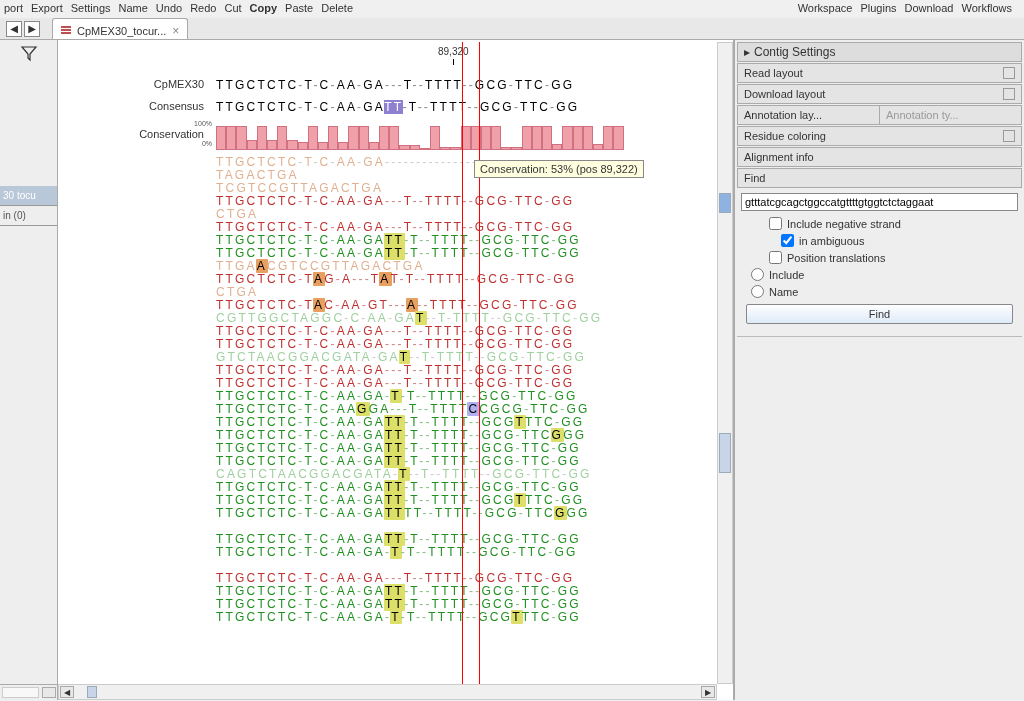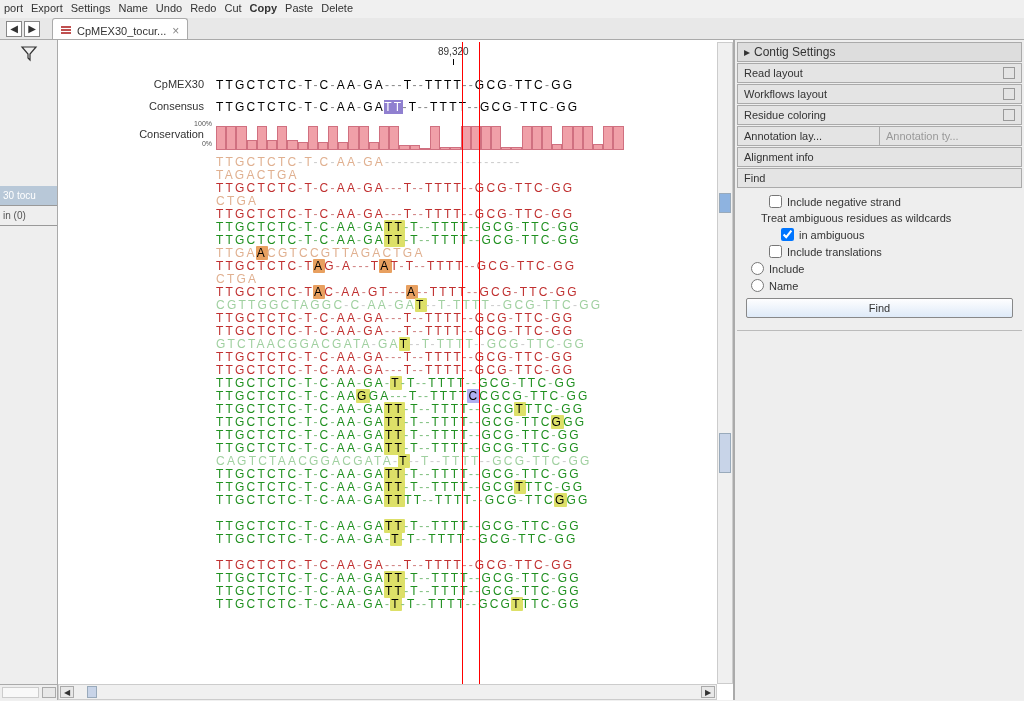--- a/index.html
+++ b/index.html
@@ -87,20 +87,21 @@
 
 input[type=radio], input[type=checkbox] { margin:0; }
 
 svg { display:block; }
 </style>
 </head>
 <body>
 
 <div class="topbar">
   <div class="menu-left"><span>port</span><span>Export</span><span>Settings</span><span>Name</span><span>Undo</span><span>Redo</span><span>Cut</span><span><b>Copy</b></span><span>Paste</span><span>Delete</span></div>
+  <div class="menu-right"><span>Workspace</span><span>Plugins</span><span>Download</span><span>Workflows</span></div>
 </div>
 
 <div class="tab-row">
   <div class="nav-arrows">
     <div class="nav-arrow">◀</div>
     <div class="nav-arrow">▶</div>
   </div>
   <div class="tab">
     <span class="tab-icon">
       <svg width="10" height="10">
@@ -186,20 +187,21 @@
             <div class="conserv-bar" style="height: 23.92px;"></div>
             <div class="conserv-bar" style="height: 23.92px;"></div>
             <div class="conserv-bar" style="height: 6.5px;"></div>
             <div class="conserv-bar" style="height: 23.92px;"></div>
             <div class="conserv-bar" style="height: 23.92px;"></div>
           </div>
       </div>
       <div class="reads-area" id="reads">
           <div class="read-row c-dim"><span>T</span><span>T</span><span>G</span><span>C</span><span>T</span><span>C</span><span>T</span><span>C</span><span style="color: rgb(204, 204, 204);">-</span><span>T</span><span style="color: rgb(204, 204, 204);">-</span><span>C</span><span style="color: rgb(204, 204, 204);">-</span><span>A</span><span>A</span><span style="color: rgb(204, 204, 204);">-</span><span>G</span><span>A</span><span style="color: rgb(204, 204, 204);">-</span><span style="color: rgb(204, 204, 204);">-</span><span style="color: rgb(204, 204, 204);">-</span><span style="color: rgb(204, 204, 204);">-</span><span style="color: rgb(204, 204, 204);">-</span><span style="color: rgb(204, 204, 204);">-</span><span style="color: rgb(204, 204, 204);">-</span><span style="color: rgb(204, 204, 204);">-</span><span style="color: rgb(204, 204, 204);">-</span><span style="color: rgb(204, 204, 204);">-</span><span style="color: rgb(204, 204, 204);">-</span><span style="color: rgb(204, 204, 204);">-</span><span style="color: rgb(204, 204, 204);">-</span><span style="color: rgb(204, 204, 204);">-</span><span style="color: rgb(204, 204, 204);">-</span><span style="color: rgb(204, 204, 204);">-</span><span style="color: rgb(204, 204, 204);">-</span><span style="color: rgb(204, 204, 204);">-</span><span style="color: rgb(204, 204, 204);">-</span><span style="color: rgb(204, 204, 204);">-</span><span style="color: rgb(204, 204, 204);">-</span><span style="color: rgb(204, 204, 204);">-</span></div>
           <div class="read-row c-dim"><span>T</span><span>A</span><span>G</span><span>A</span><span>C</span><span>T</span><span>G</span><span>A</span></div>
+          <div class="read-row c-dim"><span>T</span><span>C</span><span>G</span><span>T</span><span>C</span><span>C</span><span>G</span><span>T</span><span>T</span><span>A</span><span>G</span><span>A</span><span>C</span><span>T</span><span>G</span><span>A</span></div>
           <div class="read-row c-red"><span>T</span><span>T</span><span>G</span><span>C</span><span>T</span><span>C</span><span>T</span><span>C</span><span style="color: rgb(208, 128, 128);">-</span><span>T</span><span style="color: rgb(208, 128, 128);">-</span><span>C</span><span style="color: rgb(208, 128, 128);">-</span><span>A</span><span>A</span><span style="color: rgb(208, 128, 128);">-</span><span>G</span><span>A</span><span style="color: rgb(208, 128, 128);">-</span><span style="color: rgb(208, 128, 128);">-</span><span style="color: rgb(208, 128, 128);">-</span><span>T</span><span style="color: rgb(208, 128, 128);">-</span><span style="color: rgb(208, 128, 128);">-</span><span>T</span><span>T</span><span>T</span><span>T</span><span style="color: rgb(208, 128, 128);">-</span><span style="color: rgb(208, 128, 128);">-</span><span>G</span><span>C</span><span>G</span><span style="color: rgb(208, 128, 128);">-</span><span>T</span><span>T</span><span>C</span><span style="color: rgb(208, 128, 128);">-</span><span>G</span><span>G</span></div>
           <div class="read-row c-dim"><span>C</span><span>T</span><span>G</span><span>A</span></div>
           <div class="read-row c-red"><span>T</span><span>T</span><span>G</span><span>C</span><span>T</span><span>C</span><span>T</span><span>C</span><span style="color: rgb(208, 128, 128);">-</span><span>T</span><span style="color: rgb(208, 128, 128);">-</span><span>C</span><span style="color: rgb(208, 128, 128);">-</span><span>A</span><span>A</span><span style="color: rgb(208, 128, 128);">-</span><span>G</span><span>A</span><span style="color: rgb(208, 128, 128);">-</span><span style="color: rgb(208, 128, 128);">-</span><span style="color: rgb(208, 128, 128);">-</span><span>T</span><span style="color: rgb(208, 128, 128);">-</span><span style="color: rgb(208, 128, 128);">-</span><span>T</span><span>T</span><span>T</span><span>T</span><span style="color: rgb(208, 128, 128);">-</span><span style="color: rgb(208, 128, 128);">-</span><span>G</span><span>C</span><span>G</span><span style="color: rgb(208, 128, 128);">-</span><span>T</span><span>T</span><span>C</span><span style="color: rgb(208, 128, 128);">-</span><span>G</span><span>G</span></div>
           <div class="read-row c-grn"><span>T</span><span>T</span><span>G</span><span>C</span><span>T</span><span>C</span><span>T</span><span>C</span><span style="color: rgb(128, 192, 128);">-</span><span>T</span><span style="color: rgb(128, 192, 128);">-</span><span>C</span><span style="color: rgb(128, 192, 128);">-</span><span>A</span><span>A</span><span style="color: rgb(128, 192, 128);">-</span><span>G</span><span>A</span><span class="hl-y" style="color: rgb(0, 0, 0);">T</span><span class="hl-y" style="color: rgb(0, 0, 0);">T</span><span style="color: rgb(128, 192, 128);">-</span><span>T</span><span style="color: rgb(128, 192, 128);">-</span><span style="color: rgb(128, 192, 128);">-</span><span>T</span><span>T</span><span>T</span><span>T</span><span style="color: rgb(128, 192, 128);">-</span><span style="color: rgb(128, 192, 128);">-</span><span>G</span><span>C</span><span>G</span><span style="color: rgb(128, 192, 128);">-</span><span>T</span><span>T</span><span>C</span><span style="color: rgb(128, 192, 128);">-</span><span>G</span><span>G</span></div>
           <div class="read-row c-grn"><span>T</span><span>T</span><span>G</span><span>C</span><span>T</span><span>C</span><span>T</span><span>C</span><span style="color: rgb(128, 192, 128);">-</span><span>T</span><span style="color: rgb(128, 192, 128);">-</span><span>C</span><span style="color: rgb(128, 192, 128);">-</span><span>A</span><span>A</span><span style="color: rgb(128, 192, 128);">-</span><span>G</span><span>A</span><span class="hl-y" style="color: rgb(0, 0, 0);">T</span><span class="hl-y" style="color: rgb(0, 0, 0);">T</span><span style="color: rgb(128, 192, 128);">-</span><span>T</span><span style="color: rgb(128, 192, 128);">-</span><span style="color: rgb(128, 192, 128);">-</span><span>T</span><span>T</span><span>T</span><span>T</span><span style="color: rgb(128, 192, 128);">-</span><span style="color: rgb(128, 192, 128);">-</span><span>G</span><span>C</span><span>G</span><span style="color: rgb(128, 192, 128);">-</span><span>T</span><span>T</span><span>C</span><span style="color: rgb(128, 192, 128);">-</span><span>G</span><span>G</span></div>
           <div class="read-row c-dim"><span>T</span><span>T</span><span>G</span><span>A</span><span class="hl-o" style="color: rgb(0, 0, 0);">A</span><span>C</span><span>G</span><span>T</span><span>C</span><span>C</span><span>G</span><span>T</span><span>T</span><span>A</span><span>G</span><span>A</span><span>C</span><span>T</span><span>G</span><span>A</span></div>
           <div class="read-row c-red"><span>T</span><span>T</span><span>G</span><span>C</span><span>T</span><span>C</span><span>T</span><span>C</span><span style="color: rgb(208, 128, 128);">-</span><span>T</span><span class="hl-o" style="color: rgb(0, 0, 0);">A</span><span>G</span><span style="color: rgb(208, 128, 128);">-</span><span>A</span><span style="color: rgb(208, 128, 128);">-</span><span style="color: rgb(208, 128, 128);">-</span><span style="color: rgb(208, 128, 128);">-</span><span>T</span><span class="hl-o" style="color: rgb(0, 0, 0);">A</span><span>T</span><span style="color: rgb(208, 128, 128);">-</span><span>T</span><span style="color: rgb(208, 128, 128);">-</span><span style="color: rgb(208, 128, 128);">-</span><span>T</span><span>T</span><span>T</span><span>T</span><span style="color: rgb(208, 128, 128);">-</span><span style="color: rgb(208, 128, 128);">-</span><span>G</span><span>C</span><span>G</span><span style="color: rgb(208, 128, 128);">-</span><span>T</span><span>T</span><span>C</span><span style="color: rgb(208, 128, 128);">-</span><span>G</span><span>G</span></div>
           <div class="read-row c-dim"><span>C</span><span>T</span><span>G</span><span>A</span></div>
           <div class="read-row c-red"><span>T</span><span>T</span><span>G</span><span>C</span><span>T</span><span>C</span><span>T</span><span>C</span><span style="color: rgb(208, 128, 128);">-</span><span>T</span><span class="hl-o" style="color: rgb(0, 0, 0);">A</span><span>C</span><span style="color: rgb(208, 128, 128);">-</span><span>A</span><span>A</span><span style="color: rgb(208, 128, 128);">-</span><span>G</span><span>T</span><span style="color: rgb(208, 128, 128);">-</span><span style="color: rgb(208, 128, 128);">-</span><span style="color: rgb(208, 128, 128);">-</span><span class="hl-o" style="color: rgb(0, 0, 0);">A</span><span style="color: rgb(208, 128, 128);">-</span><span style="color: rgb(208, 128, 128);">-</span><span>T</span><span>T</span><span>T</span><span>T</span><span style="color: rgb(208, 128, 128);">-</span><span style="color: rgb(208, 128, 128);">-</span><span>G</span><span>C</span><span>G</span><span style="color: rgb(208, 128, 128);">-</span><span>T</span><span>T</span><span>C</span><span style="color: rgb(208, 128, 128);">-</span><span>G</span><span>G</span></div>
           <div class="read-row c-dimg"><span>C</span><span>G</span><span>T</span><span>T</span><span>G</span><span>G</span><span>C</span><span>T</span><span>A</span><span>G</span><span>G</span><span>C</span><span style="color: rgb(204, 204, 204);">-</span><span>C</span><span style="color: rgb(204, 204, 204);">-</span><span>A</span><span>A</span><span style="color: rgb(204, 204, 204);">-</span><span>G</span><span>A</span><span class="hl-y" style="color: rgb(0, 0, 0);">T</span><span style="color: rgb(204, 204, 204);">-</span><span style="color: rgb(204, 204, 204);">-</span><span>T</span><span style="color: rgb(204, 204, 204);">-</span><span>T</span><span>T</span><span>T</span><span>T</span><span style="color: rgb(204, 204, 204);">-</span><span style="color: rgb(204, 204, 204);">-</span><span>G</span><span>C</span><span>G</span><span style="color: rgb(204, 204, 204);">-</span><span>T</span><span>T</span><span>C</span><span style="color: rgb(204, 204, 204);">-</span><span>G</span><span>G</span></div>
@@ -222,20 +224,21 @@
           <div class="read-row c-grn"><span>T</span><span>T</span><span>G</span><span>C</span><span>T</span><span>C</span><span>T</span><span>C</span><span style="color: rgb(128, 192, 128);">-</span><span>T</span><span style="color: rgb(128, 192, 128);">-</span><span>C</span><span style="color: rgb(128, 192, 128);">-</span><span>A</span><span>A</span><span style="color: rgb(128, 192, 128);">-</span><span>G</span><span>A</span><span class="hl-y" style="color: rgb(0, 0, 0);">T</span><span class="hl-y" style="color: rgb(0, 0, 0);">T</span><span style="color: rgb(128, 192, 128);">-</span><span>T</span><span style="color: rgb(128, 192, 128);">-</span><span style="color: rgb(128, 192, 128);">-</span><span>T</span><span>T</span><span>T</span><span>T</span><span style="color: rgb(128, 192, 128);">-</span><span style="color: rgb(128, 192, 128);">-</span><span>G</span><span>C</span><span>G</span><span style="color: rgb(128, 192, 128);">-</span><span>T</span><span>T</span><span>C</span><span style="color: rgb(128, 192, 128);">-</span><span>G</span><span>G</span></div>
           <div class="read-row c-grn"><span>T</span><span>T</span><span>G</span><span>C</span><span>T</span><span>C</span><span>T</span><span>C</span><span style="color: rgb(128, 192, 128);">-</span><span>T</span><span style="color: rgb(128, 192, 128);">-</span><span>C</span><span style="color: rgb(128, 192, 128);">-</span><span>A</span><span>A</span><span style="color: rgb(128, 192, 128);">-</span><span>G</span><span>A</span><span style="color: rgb(128, 192, 128);">-</span><span class="hl-y" style="color: rgb(0, 0, 0);">T</span><span style="color: rgb(128, 192, 128);">-</span><span>T</span><span style="color: rgb(128, 192, 128);">-</span><span style="color: rgb(128, 192, 128);">-</span><span>T</span><span>T</span><span>T</span><span>T</span><span style="color: rgb(128, 192, 128);">-</span><span style="color: rgb(128, 192, 128);">-</span><span>G</span><span>C</span><span>G</span><span style="color: rgb(128, 192, 128);">-</span><span>T</span><span>T</span><span>C</span><span style="color: rgb(128, 192, 128);">-</span><span>G</span><span>G</span></div>
           <div class="read-row c-blk"><span> </span></div>
           <div class="read-row c-red"><span>T</span><span>T</span><span>G</span><span>C</span><span>T</span><span>C</span><span>T</span><span>C</span><span style="color: rgb(208, 128, 128);">-</span><span>T</span><span style="color: rgb(208, 128, 128);">-</span><span>C</span><span style="color: rgb(208, 128, 128);">-</span><span>A</span><span>A</span><span style="color: rgb(208, 128, 128);">-</span><span>G</span><span>A</span><span style="color: rgb(208, 128, 128);">-</span><span style="color: rgb(208, 128, 128);">-</span><span style="color: rgb(208, 128, 128);">-</span><span>T</span><span style="color: rgb(208, 128, 128);">-</span><span style="color: rgb(208, 128, 128);">-</span><span>T</span><span>T</span><span>T</span><span>T</span><span style="color: rgb(208, 128, 128);">-</span><span style="color: rgb(208, 128, 128);">-</span><span>G</span><span>C</span><span>G</span><span style="color: rgb(208, 128, 128);">-</span><span>T</span><span>T</span><span>C</span><span style="color: rgb(208, 128, 128);">-</span><span>G</span><span>G</span></div>
           <div class="read-row c-grn"><span>T</span><span>T</span><span>G</span><span>C</span><span>T</span><span>C</span><span>T</span><span>C</span><span style="color: rgb(128, 192, 128);">-</span><span>T</span><span style="color: rgb(128, 192, 128);">-</span><span>C</span><span style="color: rgb(128, 192, 128);">-</span><span>A</span><span>A</span><span style="color: rgb(128, 192, 128);">-</span><span>G</span><span>A</span><span class="hl-y" style="color: rgb(0, 0, 0);">T</span><span class="hl-y" style="color: rgb(0, 0, 0);">T</span><span style="color: rgb(128, 192, 128);">-</span><span>T</span><span style="color: rgb(128, 192, 128);">-</span><span style="color: rgb(128, 192, 128);">-</span><span>T</span><span>T</span><span>T</span><span>T</span><span style="color: rgb(128, 192, 128);">-</span><span style="color: rgb(128, 192, 128);">-</span><span>G</span><span>C</span><span>G</span><span style="color: rgb(128, 192, 128);">-</span><span>T</span><span>T</span><span>C</span><span style="color: rgb(128, 192, 128);">-</span><span>G</span><span>G</span></div>
           <div class="read-row c-grn"><span>T</span><span>T</span><span>G</span><span>C</span><span>T</span><span>C</span><span>T</span><span>C</span><span style="color: rgb(128, 192, 128);">-</span><span>T</span><span style="color: rgb(128, 192, 128);">-</span><span>C</span><span style="color: rgb(128, 192, 128);">-</span><span>A</span><span>A</span><span style="color: rgb(128, 192, 128);">-</span><span>G</span><span>A</span><span class="hl-y" style="color: rgb(0, 0, 0);">T</span><span class="hl-y" style="color: rgb(0, 0, 0);">T</span><span style="color: rgb(128, 192, 128);">-</span><span>T</span><span style="color: rgb(128, 192, 128);">-</span><span style="color: rgb(128, 192, 128);">-</span><span>T</span><span>T</span><span>T</span><span>T</span><span style="color: rgb(128, 192, 128);">-</span><span style="color: rgb(128, 192, 128);">-</span><span>G</span><span>C</span><span>G</span><span style="color: rgb(128, 192, 128);">-</span><span>T</span><span>T</span><span>C</span><span style="color: rgb(128, 192, 128);">-</span><span>G</span><span>G</span></div>
           <div class="read-row c-grn"><span>T</span><span>T</span><span>G</span><span>C</span><span>T</span><span>C</span><span>T</span><span>C</span><span style="color: rgb(128, 192, 128);">-</span><span>T</span><span style="color: rgb(128, 192, 128);">-</span><span>C</span><span style="color: rgb(128, 192, 128);">-</span><span>A</span><span>A</span><span style="color: rgb(128, 192, 128);">-</span><span>G</span><span>A</span><span style="color: rgb(128, 192, 128);">-</span><span class="hl-y" style="color: rgb(0, 0, 0);">T</span><span style="color: rgb(128, 192, 128);">-</span><span>T</span><span style="color: rgb(128, 192, 128);">-</span><span style="color: rgb(128, 192, 128);">-</span><span>T</span><span>T</span><span>T</span><span>T</span><span style="color: rgb(128, 192, 128);">-</span><span style="color: rgb(128, 192, 128);">-</span><span>G</span><span>C</span><span>G</span><span class="hl-y" style="color: rgb(0, 0, 0);">T</span><span>T</span><span>T</span><span>C</span><span style="color: rgb(128, 192, 128);">-</span><span>G</span><span>G</span></div>
         </div>
 
       <div class="cursor-line"></div>
+      <div class="tooltip">Conservation: 53% (pos 89,322)</div>
     </div>
     <div class="v-scrollbar">
       <div class="thumb blue" style="top:150px; height:20px"></div>
       <div class="thumb" style="top:390px; height:40px"></div>
     </div>
     <div class="h-scrollbar">
       <div class="arrow">◀</div>
       <div class="track">
           <div class="thumb"></div>
         </div>
@@ -246,50 +249,50 @@
   <div class="right-panel">
     <div class="panel-header">
       <span>▸</span>
       <span>Contig Settings</span>
     </div>
     <div class="panel-section">
         <span>Read layout</span>
         <span class="more-icon"></span>
       </div>
     <div class="panel-section">
-        <span>Workflows layout</span>
-        <span class="more-icon"></span>
-      </div>
-    <div class="panel-section">
-        <span>Residue coloring</span>
+        <span>Download layout</span>
         <span class="more-icon"></span>
       </div>
     <div class="panel-section split">
       <div><span>Annotation lay...</span></div>
       <div><span class="dis">Annotation ty...</span></div>
     </div>
     <div class="panel-section">
+        <span>Residue coloring</span>
+        <span class="more-icon"></span>
+      </div>
+    <div class="panel-section">
         <span>Alignment info</span>
       </div>
     <div class="panel-section">
         <span>Find</span>
       </div>
     <div class="find-body">
+      <input class="find-input" value="gtttatcgcagctggccatgttttgtggtctctaggaat" style="">
       <div class="check-row indent">
           <input type="checkbox" style="">
           <span>Include negative strand</span>
         </div>
-      <div class="desc">Treat ambiguous residues as wildcards</div>
       <div class="check-row indent2">
           <input type="checkbox" checked="" style="">
           <span>in ambiguous</span>
         </div>
       <div class="check-row indent">
           <input type="checkbox" style="">
-          <span>Include translations</span>
+          <span>Position translations</span>
         </div>
       <div class="radio-row">
           <input type="radio" style="">
           <span>Include</span>
         </div>
       <div class="radio-row">
           <input type="radio" style="">
           <span>Name</span>
         </div>
       <div class="find-btn">Find</div>

